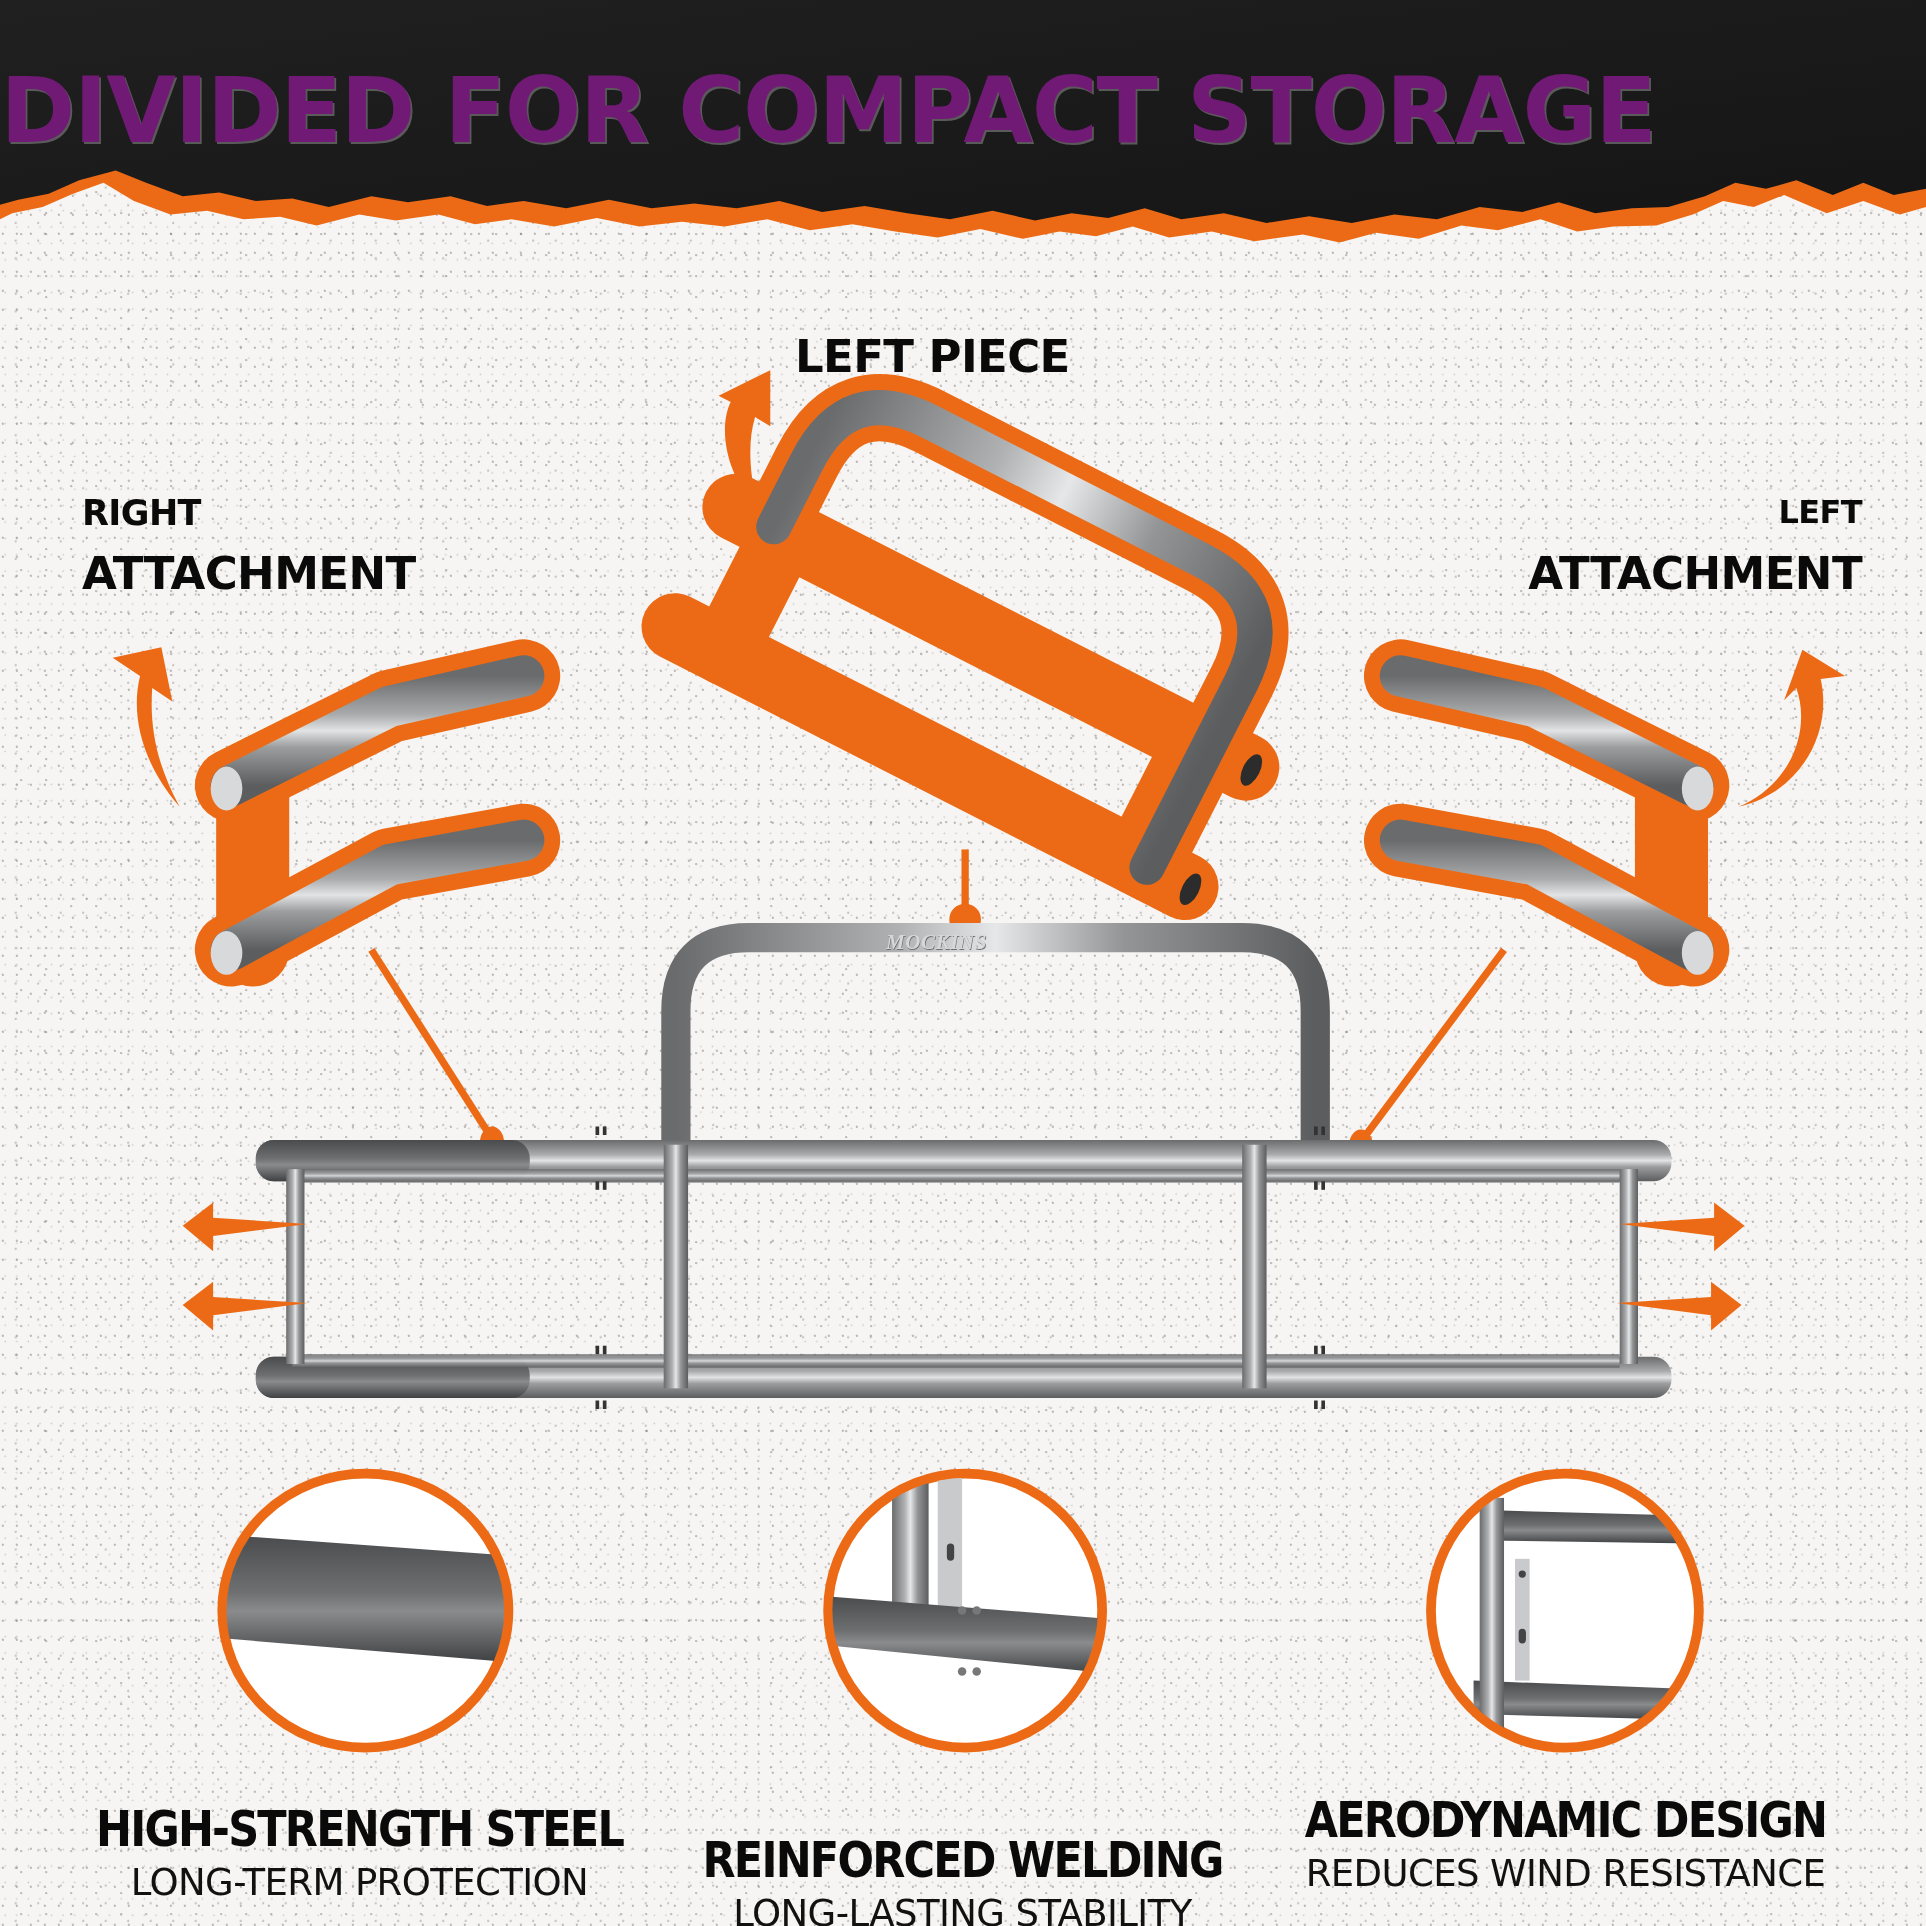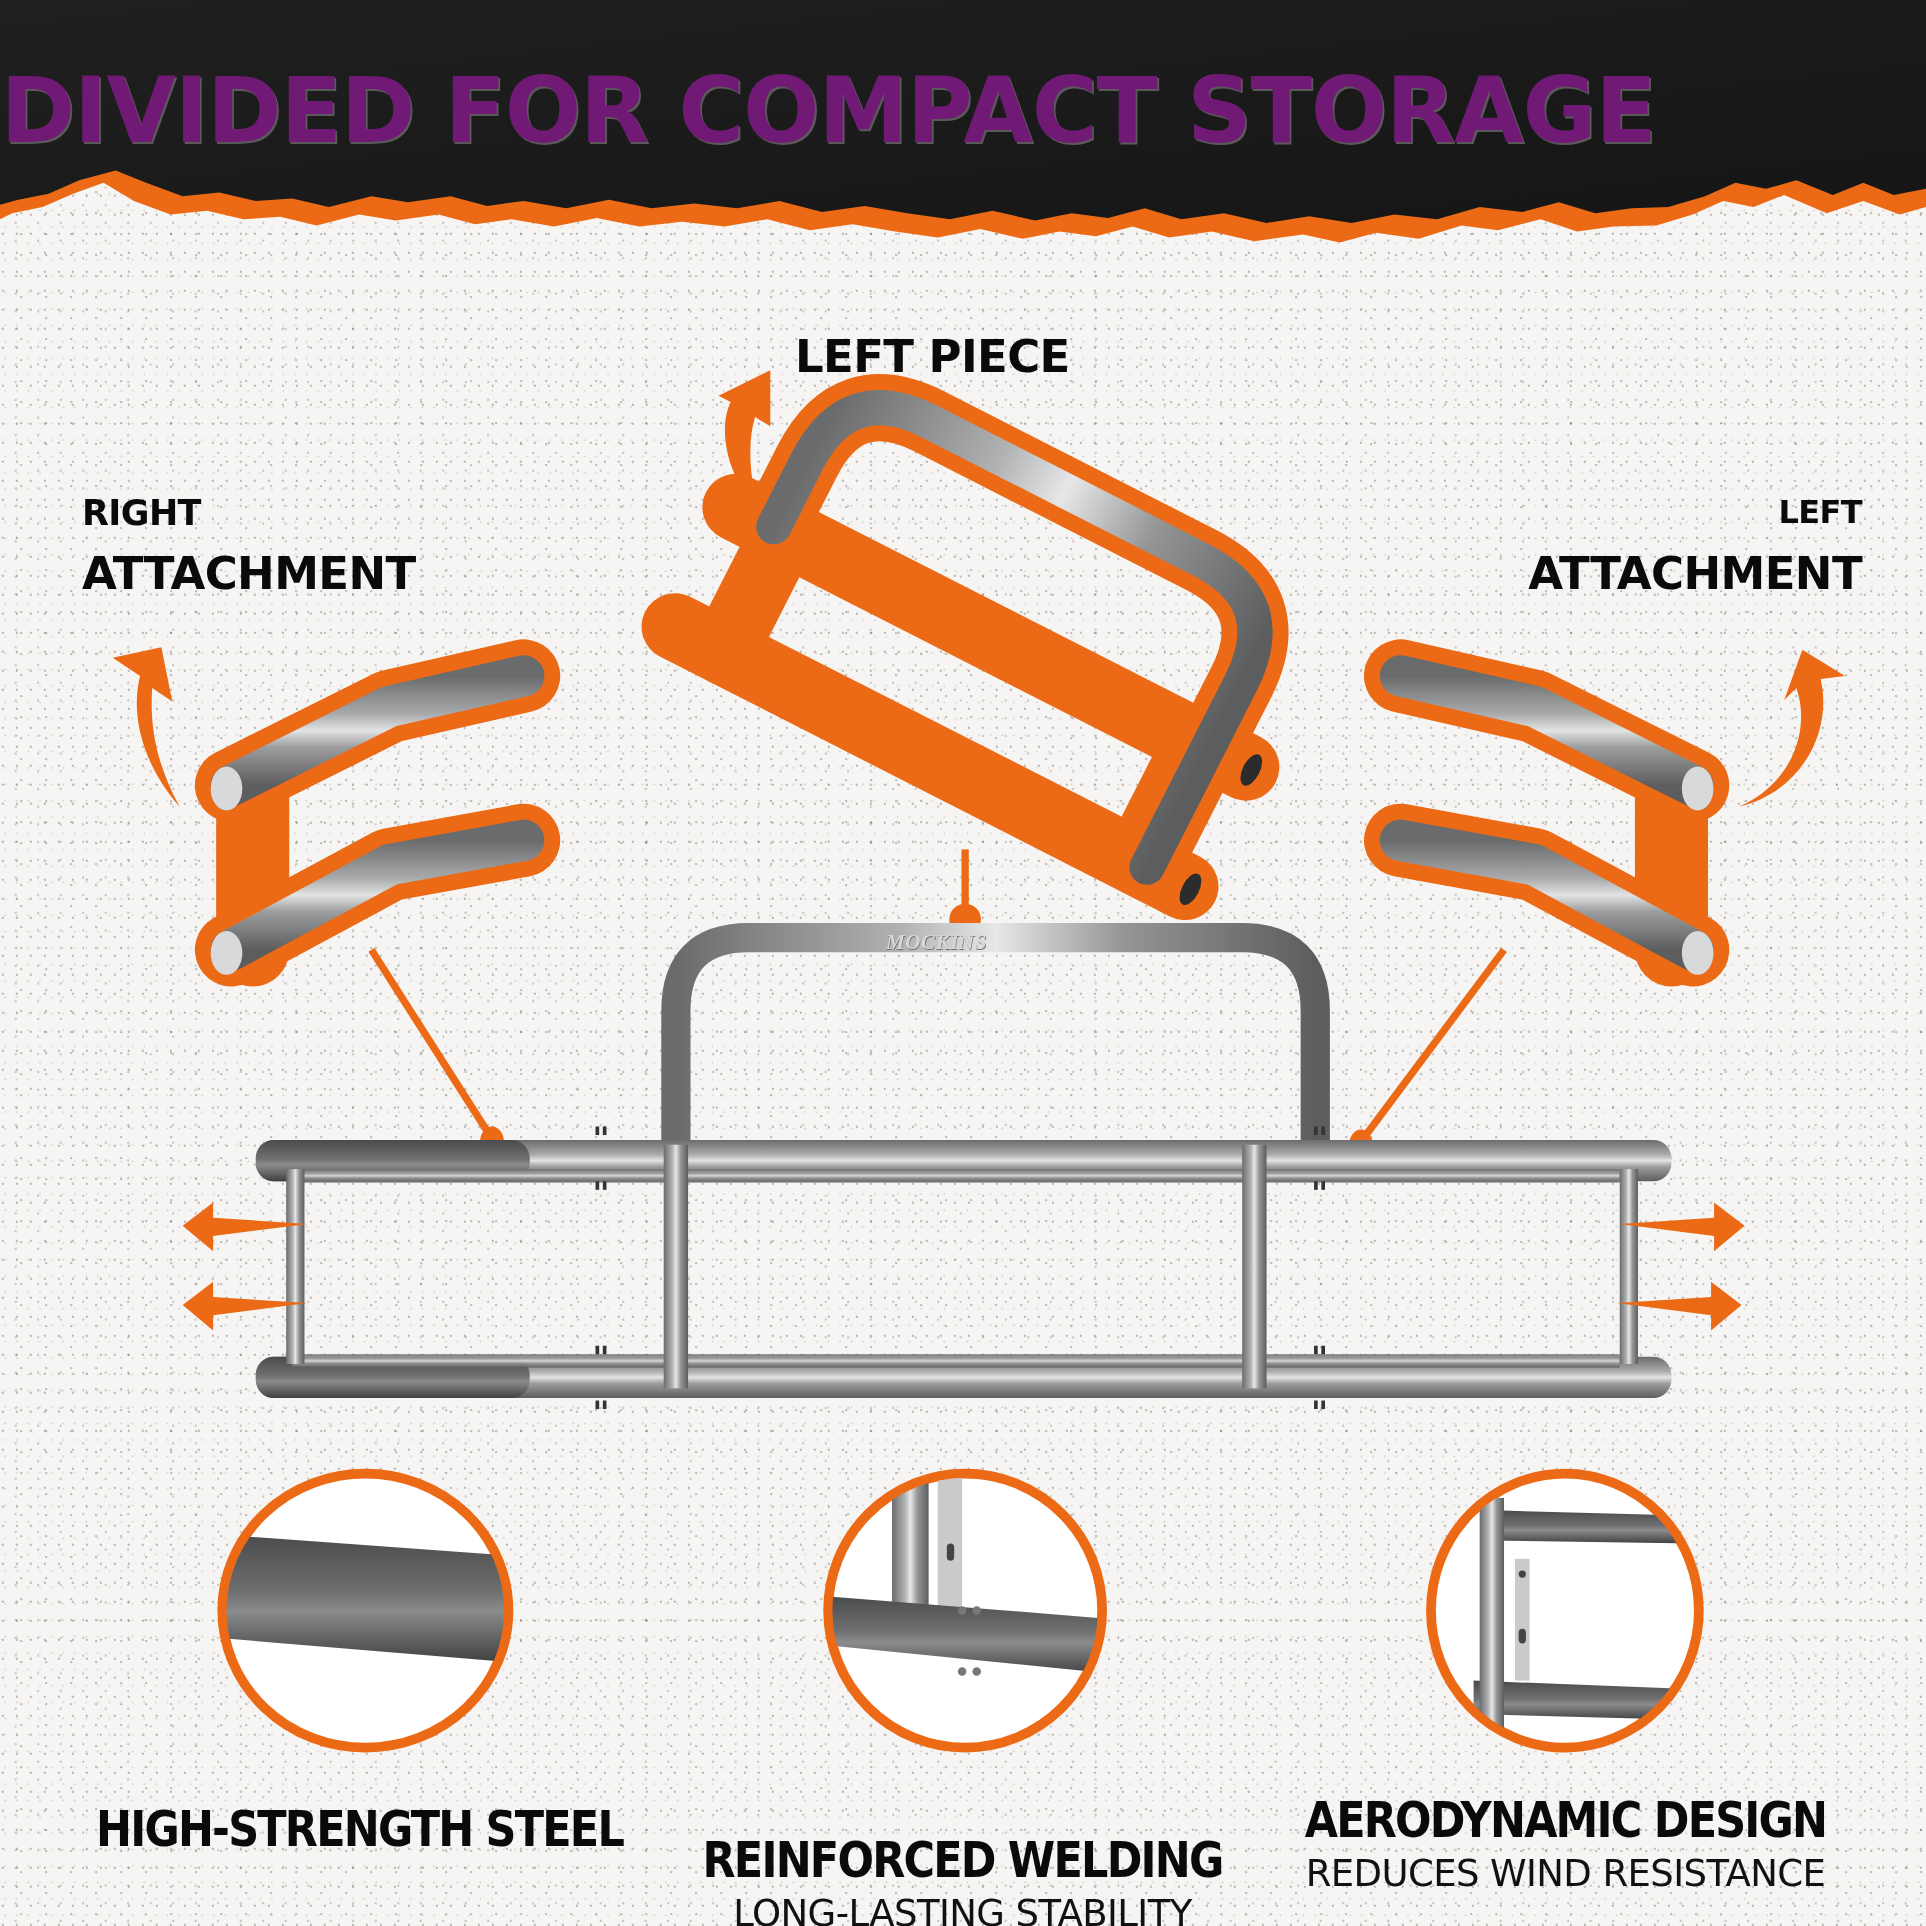--- a/index.html
+++ b/index.html
@@ -253,20 +253,21 @@
       <circle cx="2500" cy="2585" r="6" fill="#444"></circle>
       <rect x="2494" y="2675" width="12" height="24" rx="6" fill="#444"></rect>
     </g>
   </g>
 </svg>
 
 <div style="position:absolute;left:886px;top:930px;font-family:Liberation Serif, serif;font-weight:bold;font-style:italic;font-size:21px;color:#d6d7d8;letter-spacing:0.6px;text-shadow:0.6px 0.6px 0 #6d6e70;">MOCKINS</div>
 
 <div class="feature" style="left:55px;top:1795px;margin-top:13px;">
   <div class="ftitle">HIGH-STRENGTH STEEL</div>
+  <div class="fsub">LONG-TERM PROTECTION</div>
 </div>
 <div class="feature" style="left:658px;top:1839px;text-align:center;">
   <div class="ftitle">REINFORCED WELDING</div>
   <div class="fsub">LONG-LASTING STABILITY</div>
 </div>
 <div class="feature" style="left:1261px;top:1799px;">
   <div class="ftitle">AERODYNAMIC DESIGN</div>
   <div class="fsub">REDUCES WIND RESISTANCE</div>
 </div>
 

